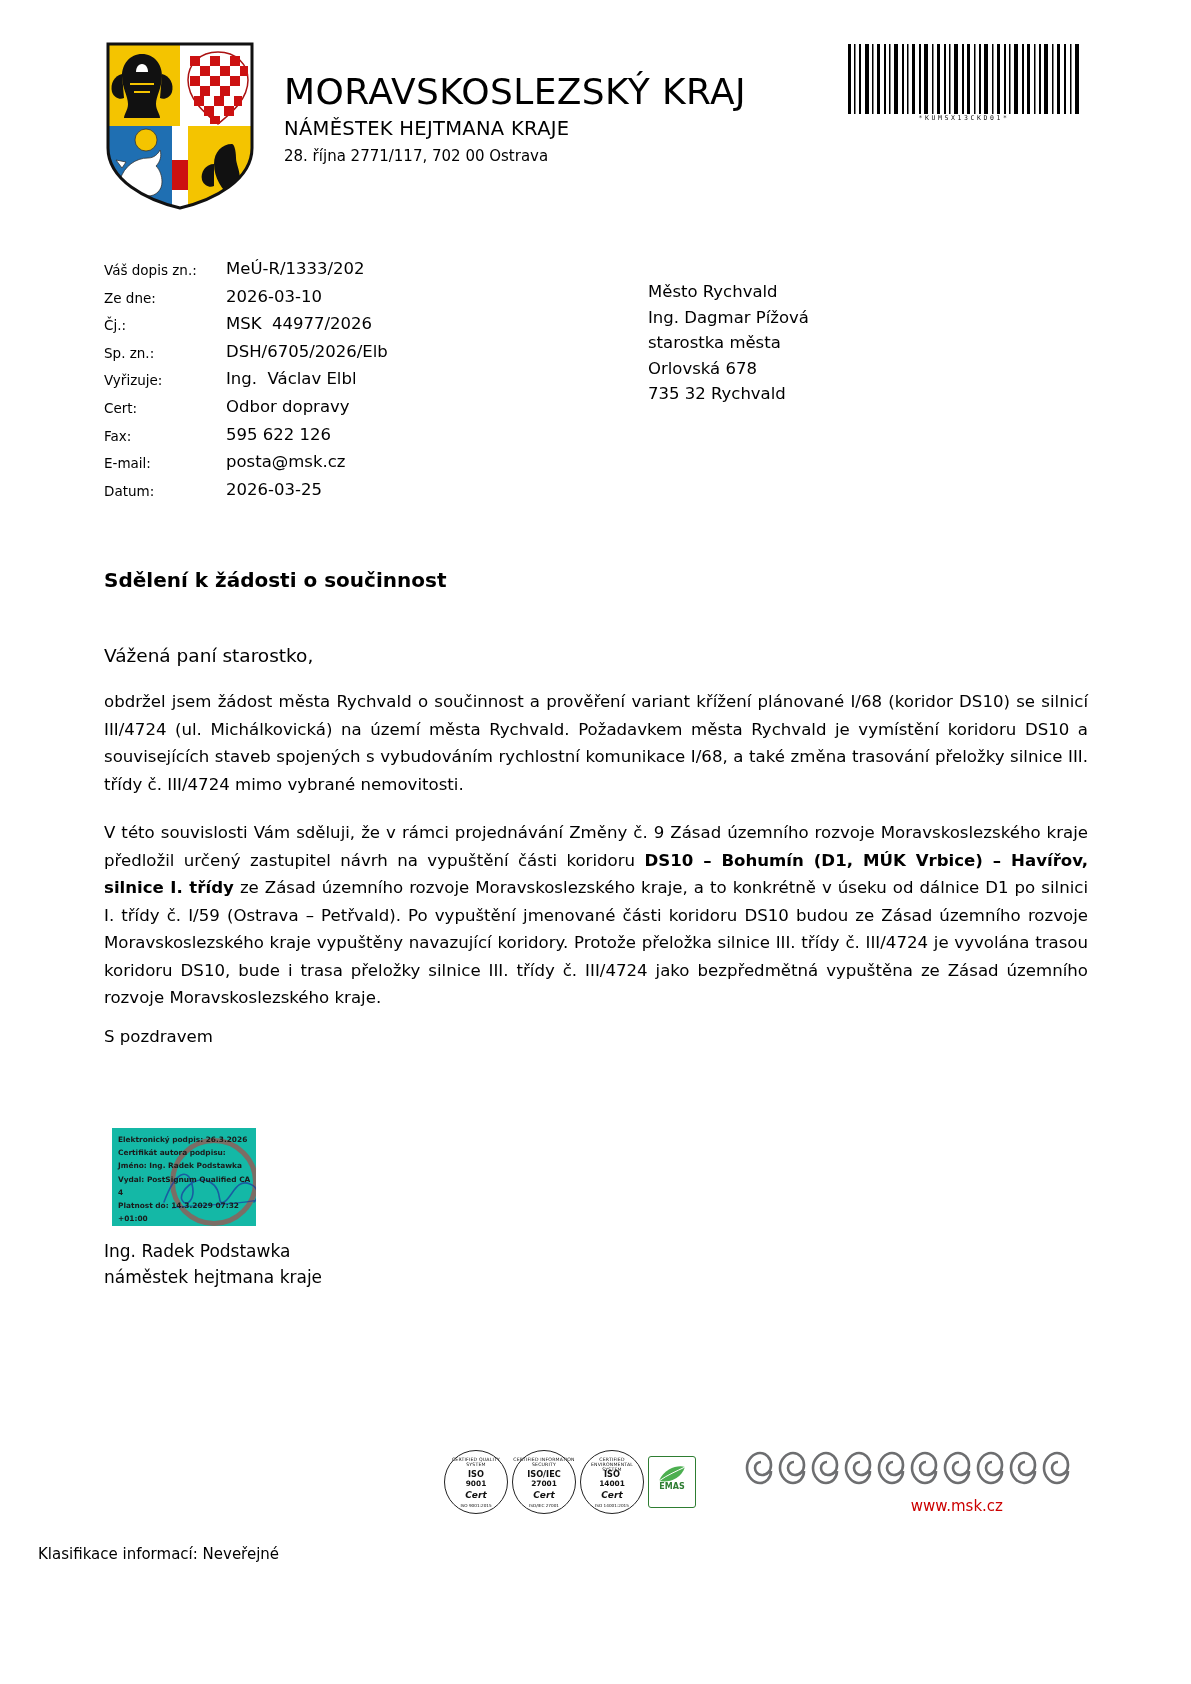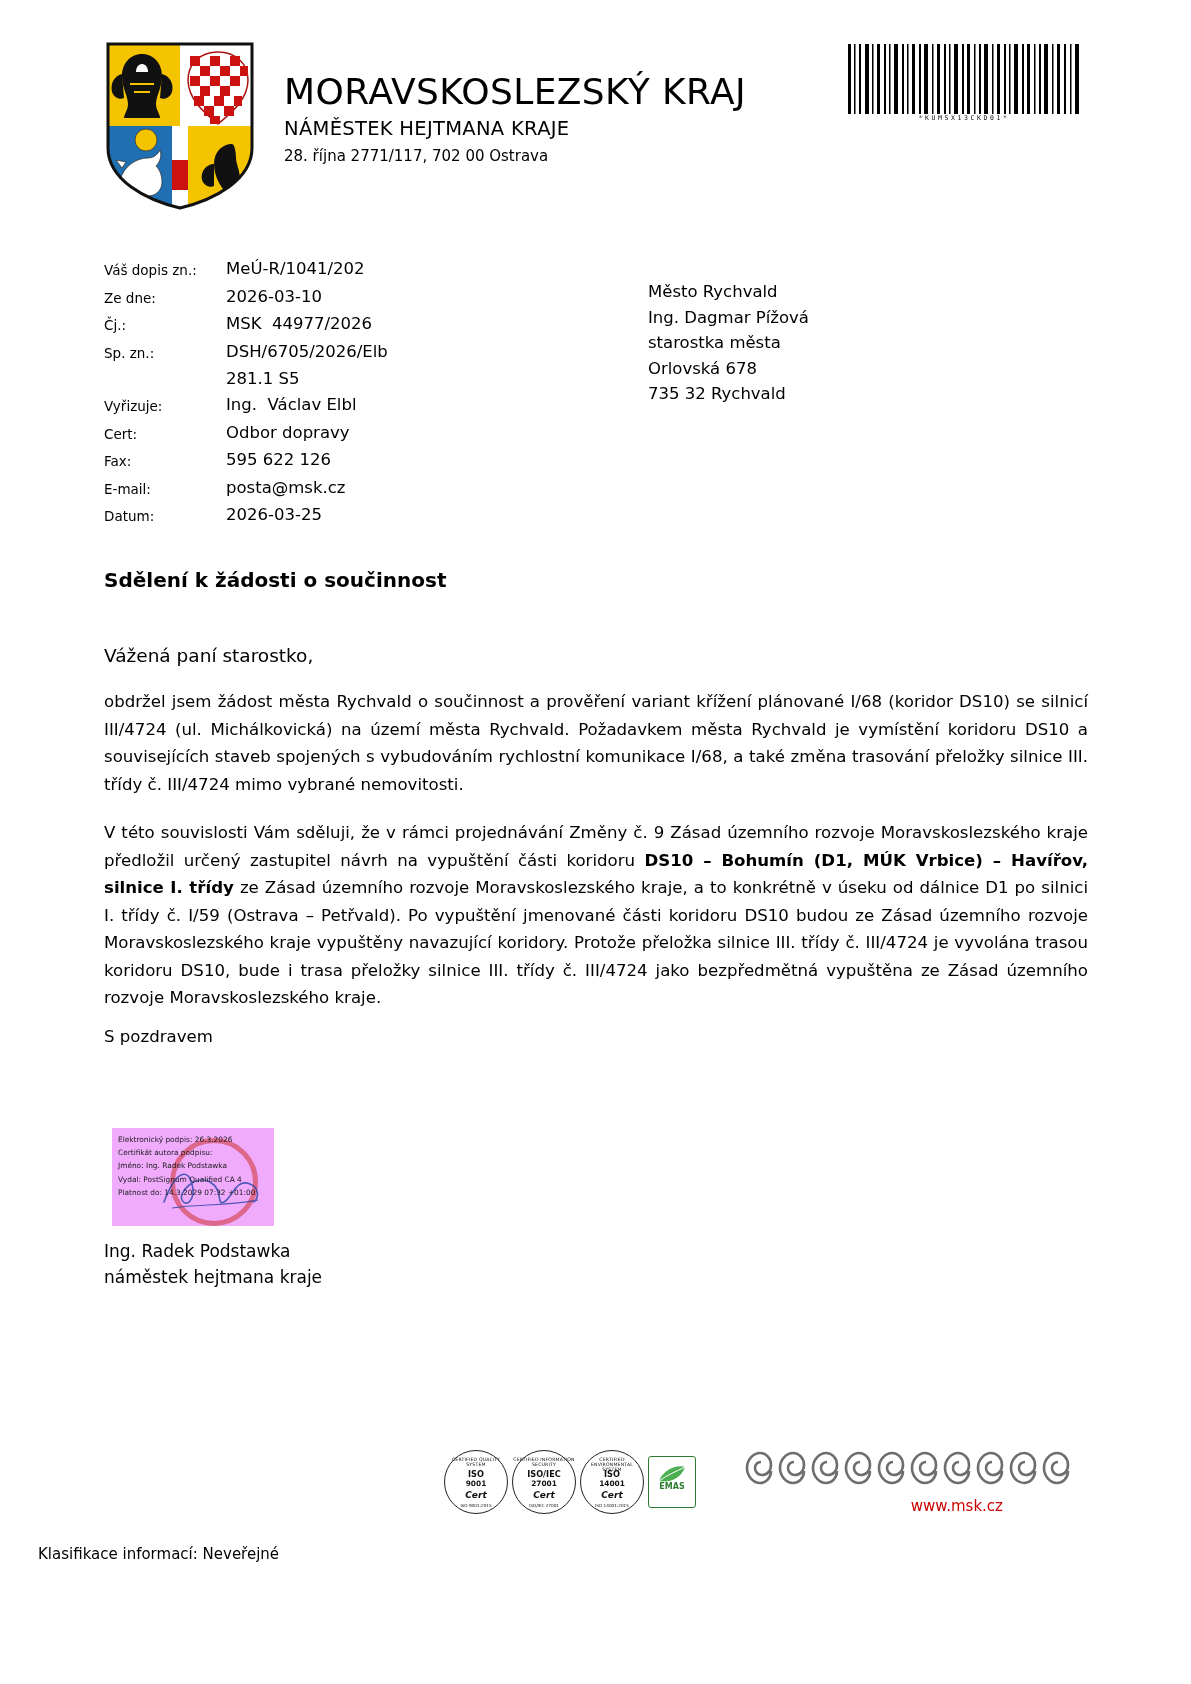--- a/index.html
+++ b/index.html
@@ -139,25 +139,26 @@
     left: 104px;
     top: 1027px;
     font-size: 16.6px;
   }
 
   
   .sig-stamp {
     position: absolute;
     left: 112px;
     top: 1128px;
-    width: 162px;
+    width: 144px;
     height: 98px;
-    background: #f0abfc;
+    background: #14b8a6;
     border: 0px solid transparent;
     overflow: hidden;
+    font-weight: bold;
   }
   .sig-stamp .lines {
     position: relative;
     padding: 5px 0 0 6px;
     font-size: 7.4px;
     line-height: 13.2px;
     color: #1a1a1a;
     z-index: 3;
   }
   .sig-ring {
@@ -410,37 +411,33 @@
           <rect x="231" y="2" width="4" height="70"></rect>
         </g>
       </svg>
     </div>
     <div class="barcode-text">*KUMSX13CKD01*</div>
   </div>
 
   <div class="meta">
     <div class="meta-row">
       <div class="meta-label">Váš dopis zn.:</div>
-      <div class="meta-value">MeÚ-R/1041/202</div>
+      <div class="meta-value">MeÚ-R/1333/202</div>
     </div>
     <div class="meta-row">
       <div class="meta-label">Ze dne:</div>
       <div class="meta-value">2026-03-10</div>
     </div>
     <div class="meta-row">
       <div class="meta-label">Čj.:</div>
       <div class="meta-value">MSK  44977/2026</div>
     </div>
     <div class="meta-row">
       <div class="meta-label">Sp. zn.:</div>
       <div class="meta-value">DSH/6705/2026/Elb</div>
-    </div>
-    <div class="meta-row">
-      <div class="meta-label"></div>
-      <div class="meta-value">281.1 S5</div>
     </div>
     <div class="meta-row">
       <div class="meta-label">Vyřizuje:</div>
       <div class="meta-value">Ing.  Václav Elbl</div>
     </div>
     <div class="meta-row">
       <div class="meta-label">Cert:</div>
       <div class="meta-value">Odbor dopravy</div>
     </div>
     <div class="meta-row">

